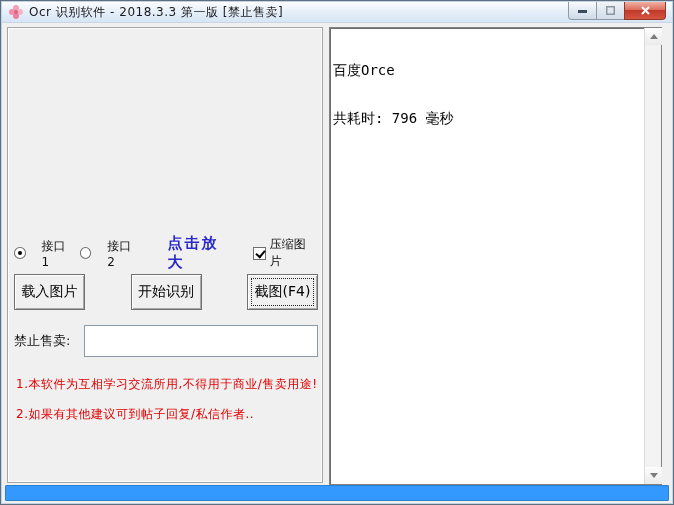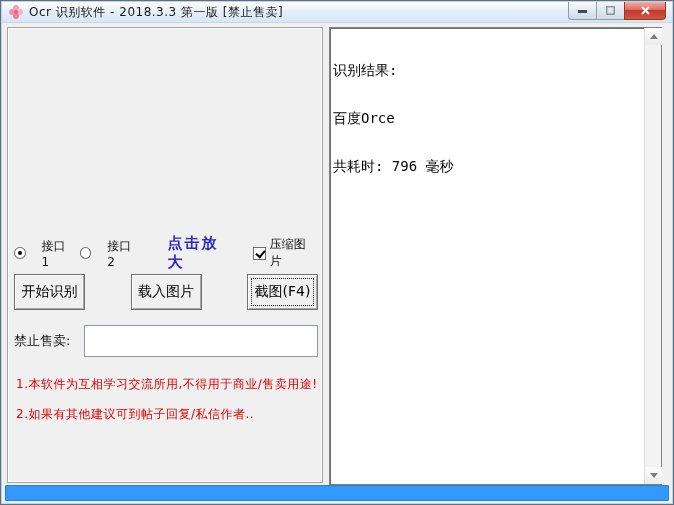--- a/index.html
+++ b/index.html
@@ -130,37 +130,36 @@
         <span>接口2</span>
       </span>
       <span class="zoom-link">点击放大</span>
       <span class="check-group">
         <span class="cb"></span>
         <span>压缩图片</span>
       </span>
     </div>
 
     <div class="btn-row">
+      <button class="btn">载入图片</button>
       <button class="btn">开始识别</button>
-      <button class="btn">载入图片</button>
       <button class="btn focused">截图(F4)</button>
     </div>
 
     <div class="addr-row">
       <span class="addr-label">禁止售卖:</span>
       <input class="addr-input" type="text" value="" style="">
     </div>
 
     <div class="notice n1">1.本软件为互相学习交流所用,不得用于商业/售卖用途!</div>
     <div class="notice n2">2.如果有其他建议可到帖子回复/私信作者..</div>
   </div>
 
   <div class="result-area">
     <div class="result-text">
-      <div>识别结果:</div>
       <div>百度Orce</div>
       <div>共耗时: 796 毫秒</div>
     </div>
     <div class="vscroll">
       <div class="sb-btn up">
         <span class="tri-up"></span>
       </div>
       <div class="sb-btn down">
         <span class="tri-down"></span>
       </div>

